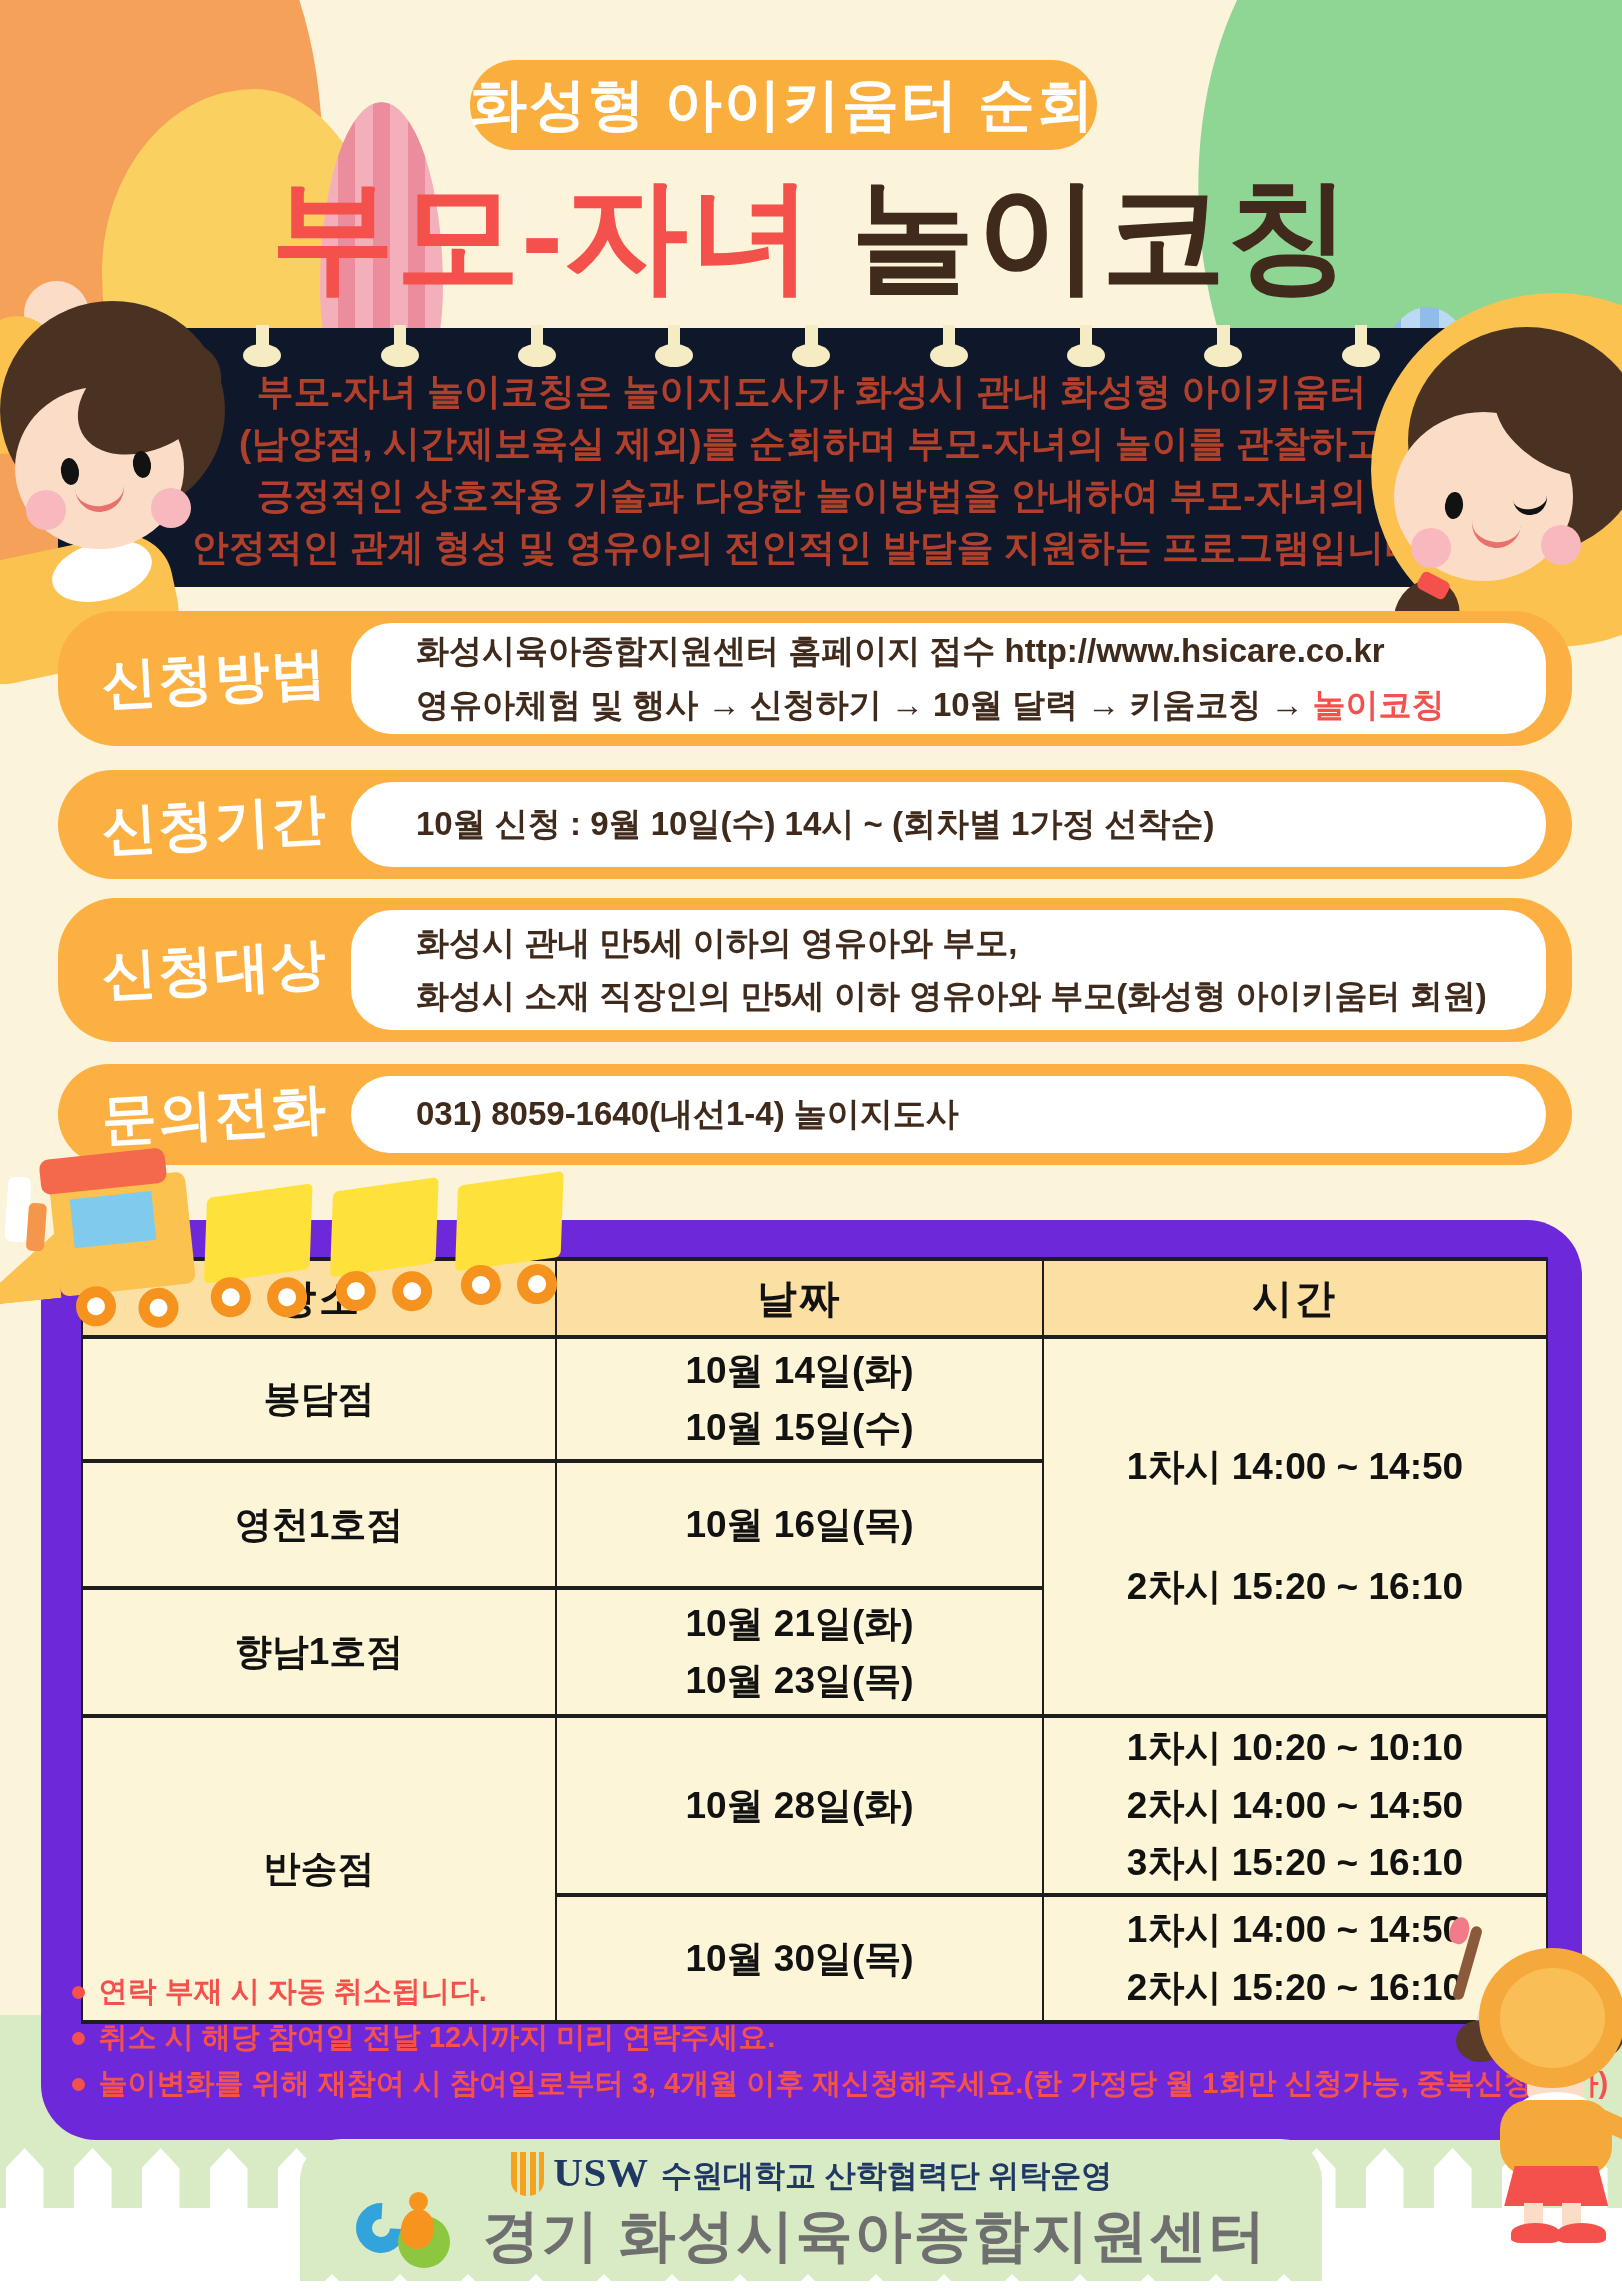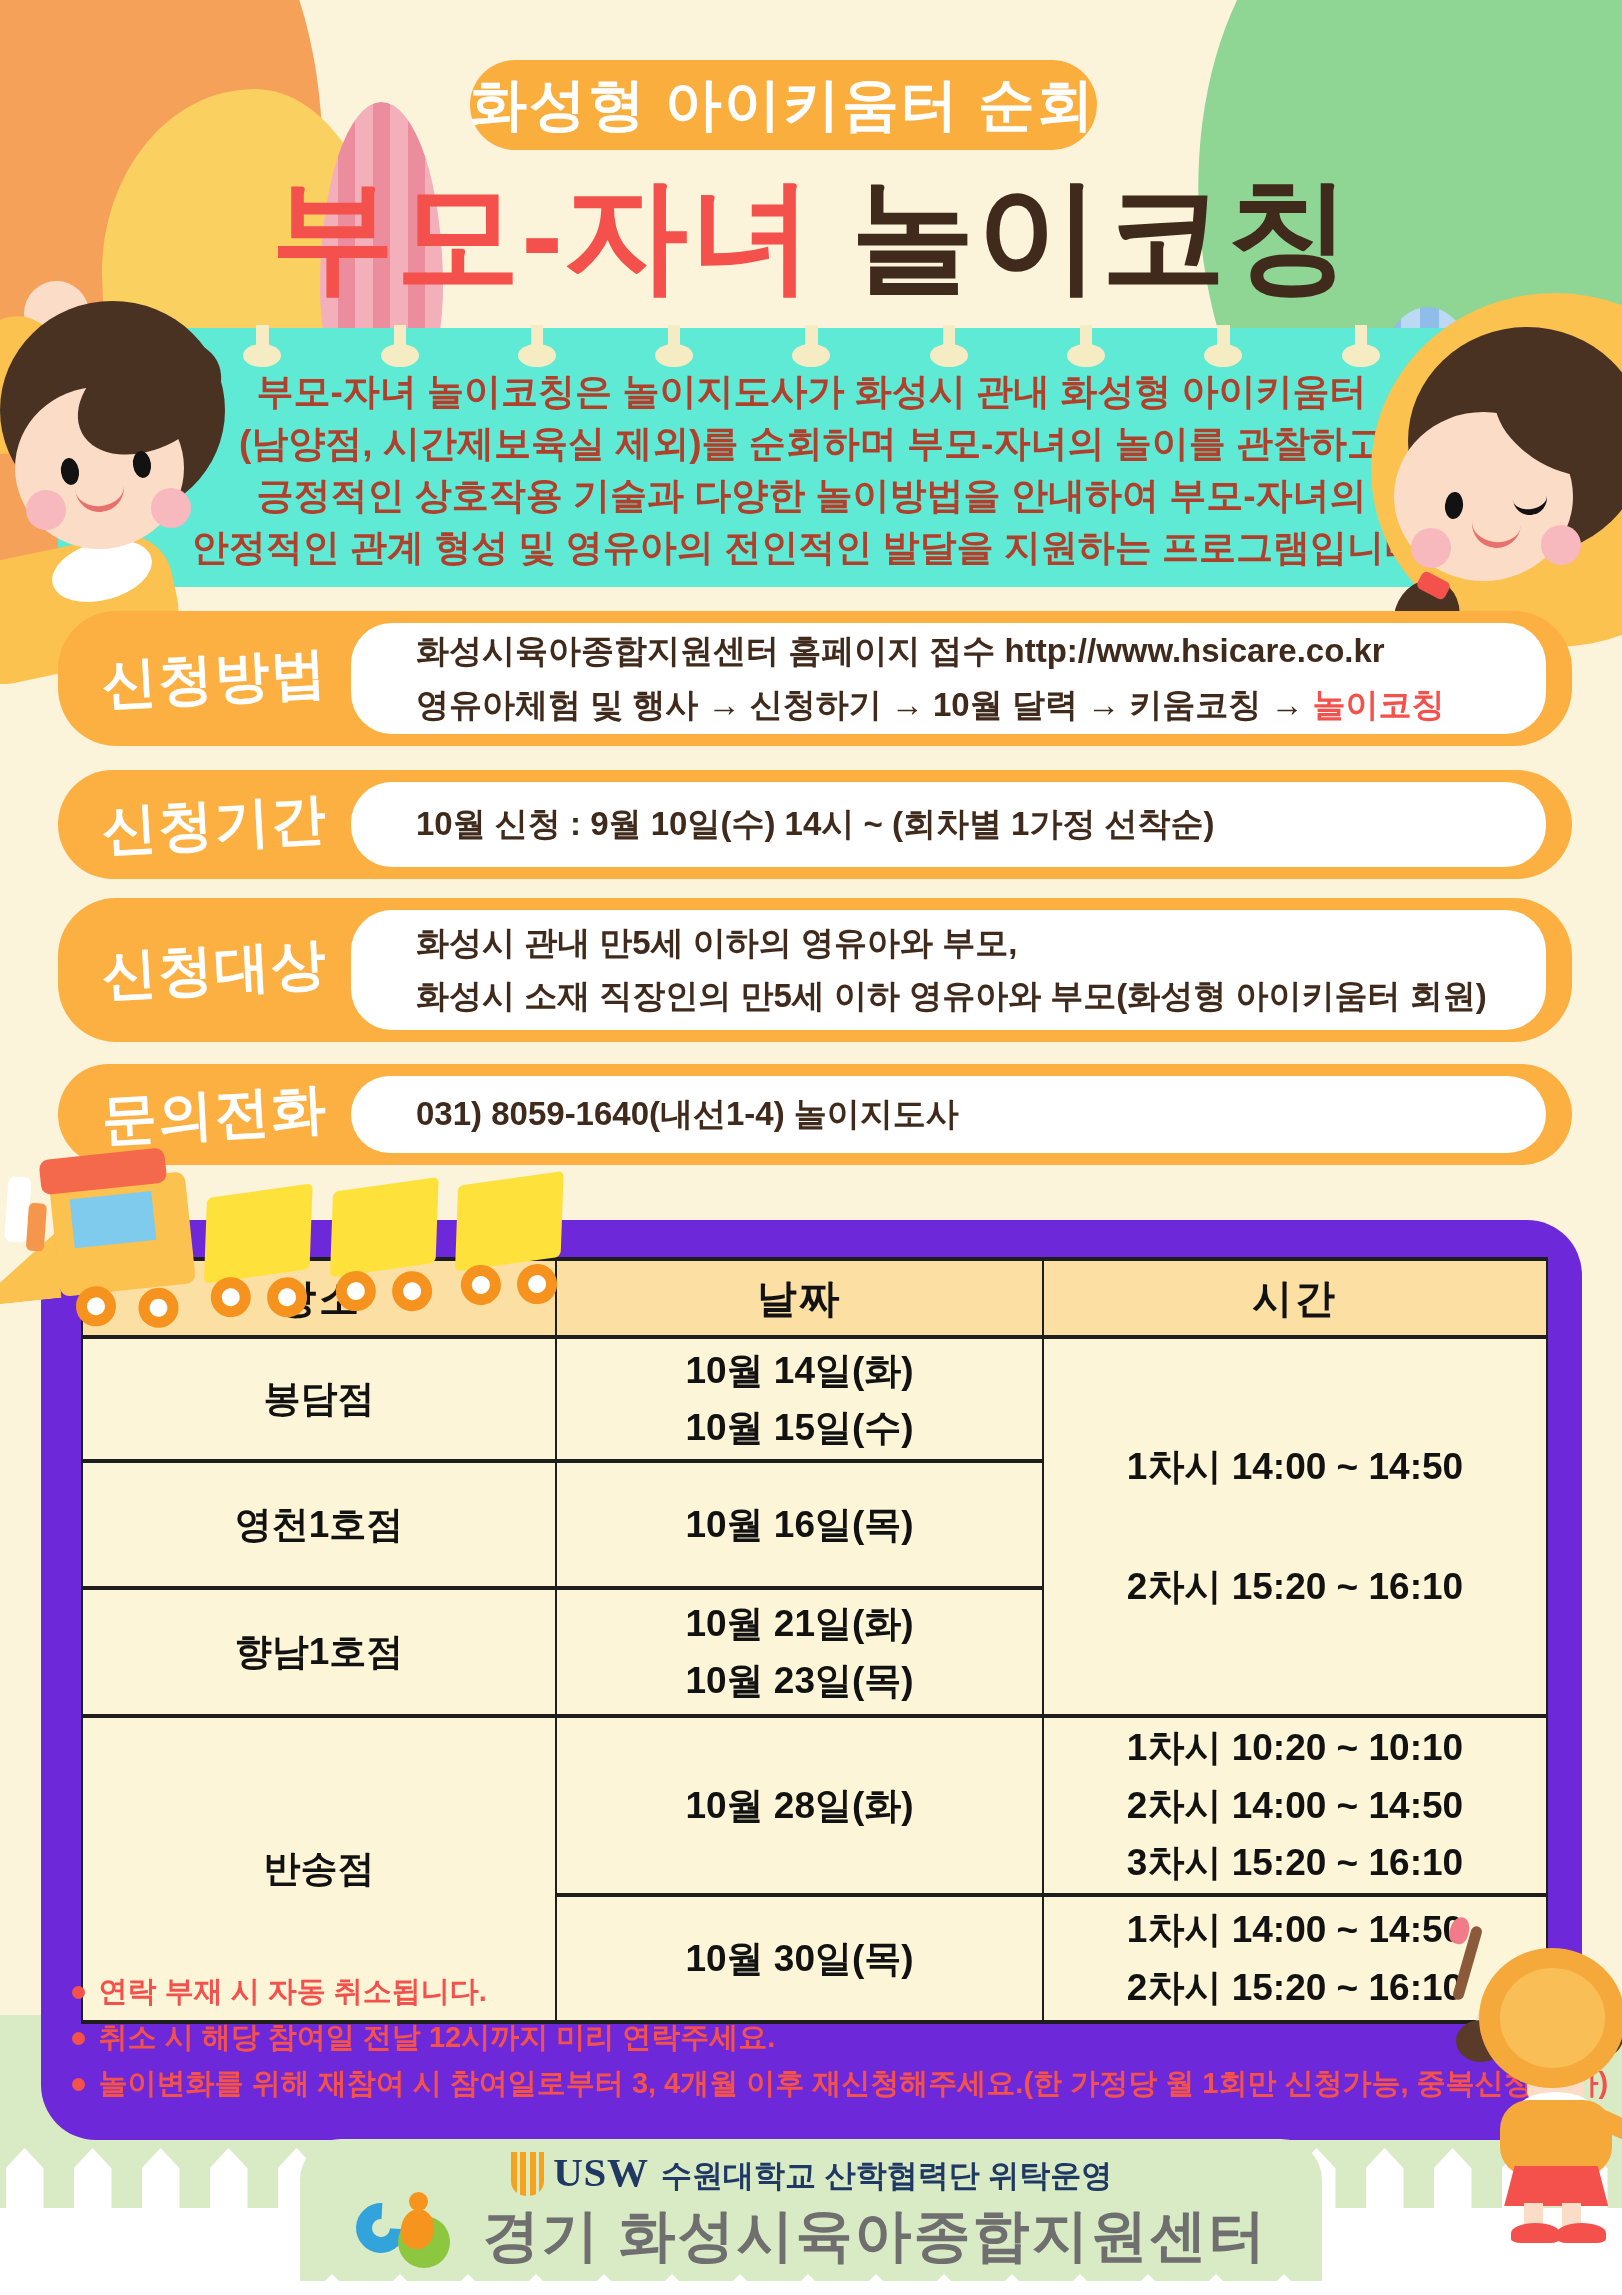--- a/index.html
+++ b/index.html
@@ -29,21 +29,21 @@
 
   
   .badge { left:470px; top:60px; width:627px; height:90px; background:#FAAE3E; border-radius:48px;
            color:#fff; font-size:57px; display:flex; align-items:center; justify-content:flex-start;
            letter-spacing:2px; z-index:4; }
   .title { left:0; top:154px; width:100%; text-align:center; font-size:124px; letter-spacing:1.4px; z-index:4; white-space:nowrap; }
   .t-red  { color:#F4514C; }
   .t-dark { color:#3F2A1B; }
 
   
-  .intro-card { left:58px; top:328px; width:1507px; height:259px; background:#5eead4; border-radius:27px; z-index:3; }
+  .intro-card { left:58px; top:328px; width:1507px; height:259px; background:#0f172a; border-radius:27px; z-index:3; }
   .pins { position:absolute; left:48px; right:48px; top:-2.7px; display:flex; justify-content:space-between; }
   .pin { position:relative; width:38px; height:42px; }
   .pin::before { content:""; position:absolute; left:13px; top:0; width:12.3px; height:26px; background:#F5ECC4; border-radius:0 0 5.5px 5.5px; }
   .pin::after  { content:""; position:absolute; left:0;  top:19px; width:38px; height:23px; background:#F5ECC4; border-radius:50%; }
   .intro-text { position:absolute; left:0; right:0; top:38px; text-align:center;
                 color:#B0402B; font-size:37px; line-height:52px; }
 
   
   .boy { left:-41px; top:286px; width:320px; height:347px; z-index:4; }
   .boy .hand   { position:absolute; left:65px; top:-5.5px; width:65px; height:65px; background:#FBDCC6; border-radius:50%; }

